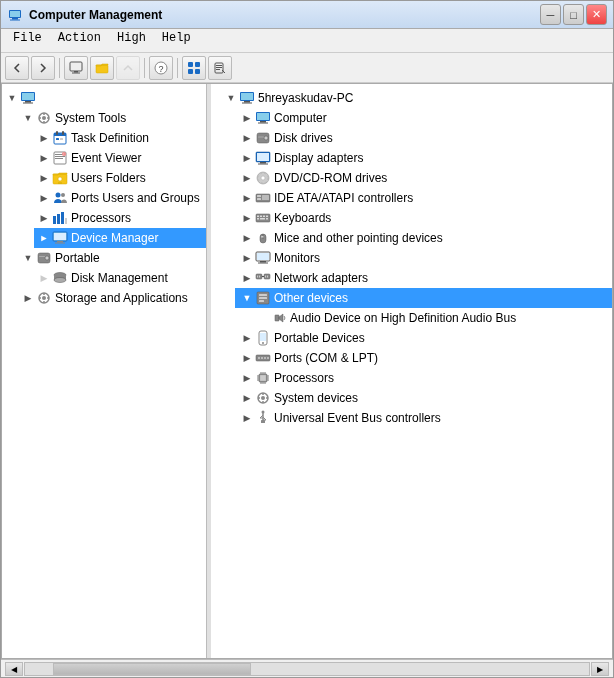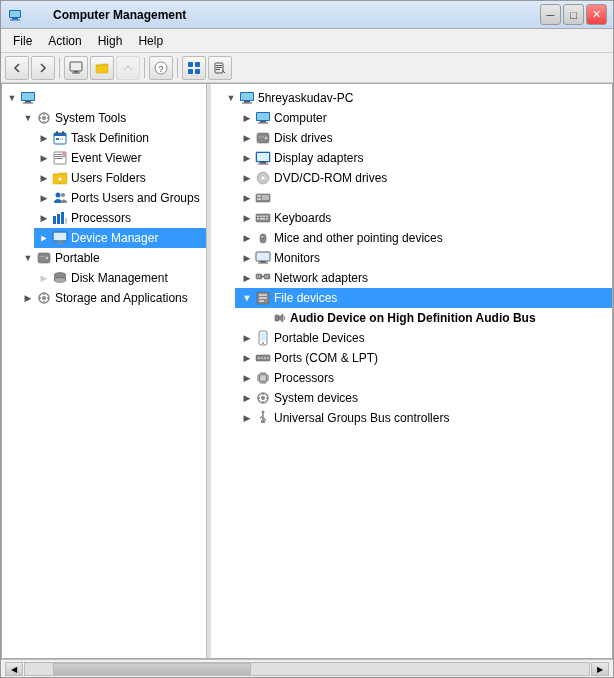--- a/index.html
+++ b/index.html
@@ -20,21 +20,20 @@
       flex-direction: column;
     }
     .title-bar {
       background: linear-gradient(to bottom, #dde9f8, #c5d9f1);
       height: 28px;
       display: flex;
       align-items: center;
       padding: 0 6px;
       border-bottom: 1px solid #aaa;
       user-select: none;
-      gap: 24px;
     }
     .title-bar-icon {
       width: 16px;
       height: 16px;
       margin-right: 6px;
       display: flex; align-items: center; justify-content: center;
     }
     .title-bar-text {
       font-size: 12px;
       font-weight: bold;
@@ -53,23 +52,24 @@
       border-radius: 3px;
       font-size: 11px;
       display: flex; align-items: center; justify-content: center;
       cursor: pointer;
       color: #333;
     }
     .menu-bar {
       background: #f0f0f0;
       height: 24px;
       display: flex;
-      align-items: center;
+      align-items: flex-start;
       padding: 0 4px;
       border-bottom: 1px solid #ccc;
+      font-family: Liberation Mono, monospace;
     }
     .menu-item {
       padding: 2px 8px;
       cursor: pointer;
       font-size: 12px;
       color: #000;
       border-radius: 2px;
     }
     .toolbar {
       background: #f0f0f0;
@@ -171,21 +171,21 @@
       cursor: pointer;
       white-space: nowrap;
       height: 20px;
     }
     .right-item.selected {
       background: #3399ff;
       color: #fff;
     }
     .right-indent0 { margin-left: 8px; }
     .right-indent1 { margin-left: 24px; }
-    .right-indent2 { margin-left: 40px; font-weight: bold; }
+    .right-indent2 { margin-left: 40px; }
 
     
     .pane-divider {
       width: 4px;
       background: #e0e0e0;
       cursor: col-resize;
     }
   </style>
 </head>
 <body>
@@ -491,20 +491,21 @@
       <div class="right-item right-indent1">
         <div class="expander">▶</div>
         <div class="tree-icon">
           <svg width="16" height="16" viewBox="0 0 16 16">
             <rect x="1" y="4" width="14" height="8" rx="1" fill="#888" stroke="#555" stroke-width="0.5"></rect>
             <rect x="2" y="5" width="4" height="2" fill="#ccc" rx="0.5"></rect>
             <rect x="2" y="8" width="4" height="2" fill="#ccc" rx="0.5"></rect>
             <rect x="7" y="5" width="7" height="5" fill="#bbb" rx="0.5"></rect>
           </svg>
         </div>
+        <span class="tree-label">IDE ATA/ATAPI controllers</span>
       </div>
 
       <div class="right-item right-indent1">
         <div class="expander">▶</div>
         <div class="tree-icon">
           <svg width="16" height="16" viewBox="0 0 16 16">
             <rect x="1" y="4" width="14" height="8" rx="1" fill="#888" stroke="#555" stroke-width="0.5"></rect>
             <rect x="2" y="5.5" width="2" height="1.5" fill="#ddd" rx="0.3"></rect>
             <rect x="5" y="5.5" width="2" height="1.5" fill="#ddd" rx="0.3"></rect>
             <rect x="8" y="5.5" width="2" height="1.5" fill="#ddd" rx="0.3"></rect>
@@ -561,21 +562,21 @@
       <div class="right-item right-indent1 selected">
         <div class="expander" style="color:#fff;">▼</div>
         <div class="tree-icon">
           <svg width="16" height="16" viewBox="0 0 16 16">
             <rect x="2" y="2" width="12" height="12" rx="1" fill="#888" stroke="#555" stroke-width="0.5"></rect>
             <rect x="4" y="4" width="8" height="2" fill="#ccc" rx="0.5"></rect>
             <rect x="4" y="7" width="8" height="2" fill="#ccc" rx="0.5"></rect>
             <rect x="4" y="10" width="5" height="2" fill="#ccc" rx="0.5"></rect>
           </svg>
         </div>
-        <span class="tree-label">File devices</span>
+        <span class="tree-label">Other devices</span>
       </div>
 
       <div class="right-item right-indent2">
         <div class="expander" style="opacity:0;"></div>
         <div class="tree-icon">
           <svg width="16" height="16" viewBox="0 0 16 16">
             <rect x="4" y="5" width="4" height="6" rx="0.5" fill="#888" stroke="#555" stroke-width="0.5"></rect>
             <polygon points="8,7 12,4 12,12 8,9" fill="#888" stroke="#555" stroke-width="0.5"></polygon>
             <path d="M13 6 Q15 8 13 10" stroke="#888" stroke-width="1" fill="none"></path>
           </svg>
@@ -648,21 +649,21 @@
         <div class="expander">▶</div>
         <div class="tree-icon">
           <svg width="16" height="16" viewBox="0 0 16 16">
             <path d="M8 2 L8 10" stroke="#888" stroke-width="1.5"></path>
             <circle cx="8" cy="2" r="1.5" fill="#888"></circle>
             <path d="M8 5 L5 8 L8 8" stroke="#888" stroke-width="1" fill="none"></path>
             <path d="M8 7 L11 10 L8 10" stroke="#888" stroke-width="1" fill="none"></path>
             <rect x="6" y="10" width="4" height="3" rx="0.5" fill="#888"></rect>
           </svg>
         </div>
-        <span class="tree-label">Universal Groups Bus controllers</span>
+        <span class="tree-label">Universal Event Bus controllers</span>
       </div>
     </div>
   </div>
 
   <div style="display:flex; height:18px; background:#f0f0f0; border-top:1px solid #bbb; padding: 2px 4px;">
     <div style="width:18px; height:14px; background: linear-gradient(to bottom,#e8e8e8,#ccc); border:1px solid #bbb; display:flex;align-items:center;justify-content:center; cursor:pointer; font-size:8px;">◀</div>
     <div style="flex:1; height:14px; background:#e0e0e0; border:1px solid #bbb; position:relative; margin: 0 1px;">
       <div style="position:absolute; left:5%; width:35%; height:100%; background:linear-gradient(to bottom,#d0d0d0,#b8b8b8); border:1px solid #bbb;"></div>
     </div>
     <div style="width:18px; height:14px; background: linear-gradient(to bottom,#e8e8e8,#ccc); border:1px solid #bbb; display:flex;align-items:center;justify-content:center; cursor:pointer; font-size:8px;">▶</div>

